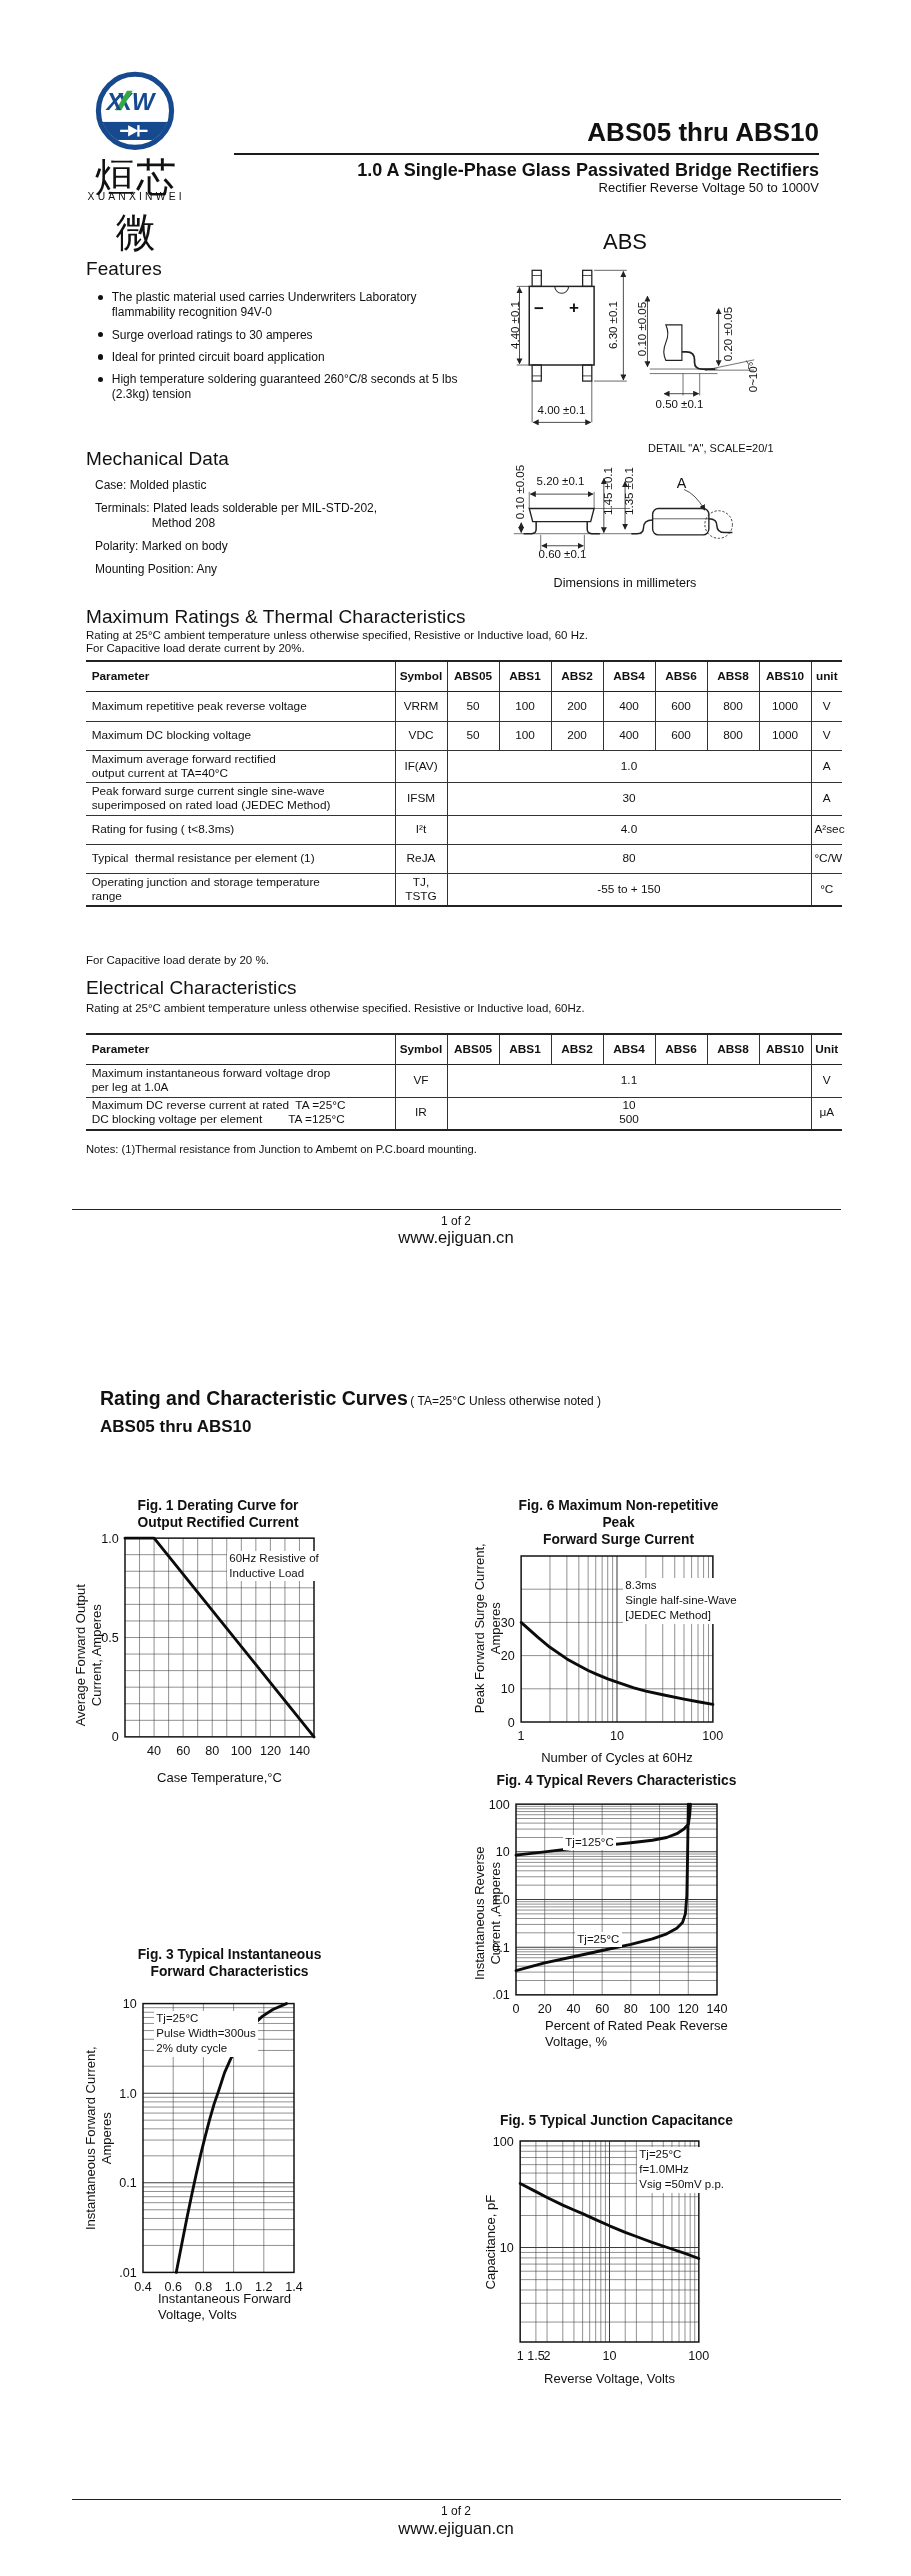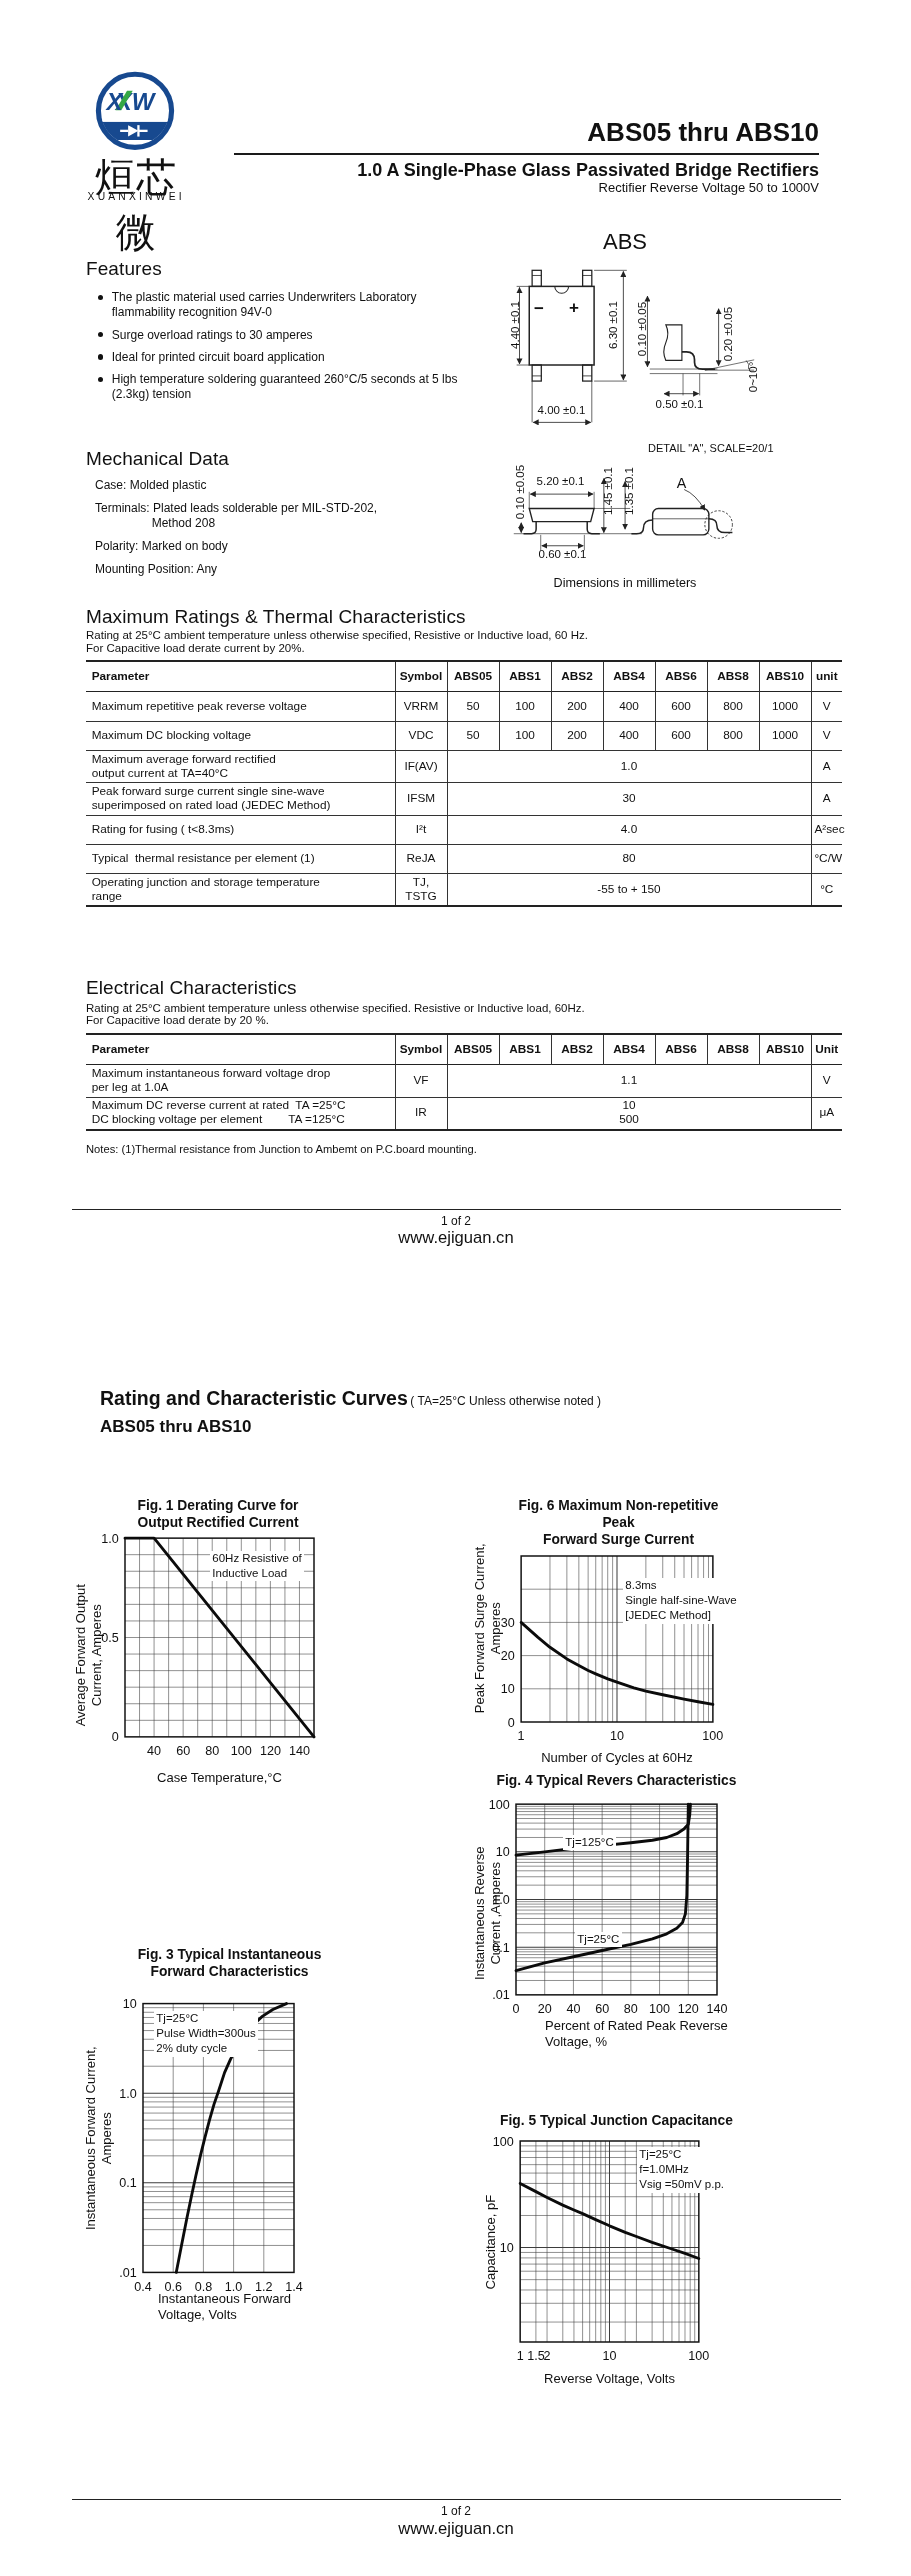--- a/index.html
+++ b/index.html
@@ -86,21 +86,21 @@
     <div class="feat">
       <span class="dot"></span>
       <span>Surge overload ratings to 30 amperes</span>
     </div>
     <div class="feat">
       <span class="dot"></span>
       <span>Ideal for printed circuit board application</span>
     </div>
     <div class="feat">
       <span class="dot"></span>
-      <span>High temperature soldering guaranteed 260°C/5 seconds at 5 lbs (2.3kg) tension</span>
+      <span>High temperature soldering guaranteed 260°C/8 seconds at 5 lbs (2.3kg) tension</span>
     </div>
   </div>
 
 <div class="abs h2" style="left:86px;top:448px">Mechanical Data</div>
 <div class="abs" id="mech-list" style="left:95px;top:478px;width:379px">
     <div class="mech-item">Case: Molded plastic</div>
     <div class="mech-item">Terminals: Plated leads solderable per MIL-STD-202,
                  Method 208</div>
     <div class="mech-item">Polarity: Marked on body</div>
     <div class="mech-item">Mounting Position: Any</div>
@@ -281,21 +281,21 @@
 TSTG</td>
           <td class="c pre" colspan="7">-55 to + 150</td>
           <td class="c">°C</td>
         </tr>
       </tbody>
     </table>
   </div>
 
 <div class="abs h2" style="left:86px;top:977px">Electrical Characteristics</div>
 <div class="abs cond" style="left:86px;top:1002px;width:631px">Rating at 25°C ambient temperature unless otherwise specified. Resistive or Inductive load, 60Hz.</div>
-<div class="abs cond" style="left:86px;top:1014px;width:631px">For Capacitive load derate by 20 %.</div>
+<div class="abs cond" style="left:86px;top:954px;width:631px">For Capacitive load derate by 20 %.</div>
 <div class="abs" id="ec-table-host" style="left:86px;top:1033px;width:753px">
     <table class="spec">
       <colgroup>
         <col style="width: 309px;">
         <col style="width: 52px;">
         <col style="width: 52px;">
         <col style="width: 52px;">
         <col style="width: 52px;">
         <col style="width: 52px;">
         <col style="width: 52px;">
@@ -384,21 +384,21 @@
       <text x="50.769230769230774" y="379" text-anchor="middle" font-size="22" fill="#111" font-family="Liberation Sans, sans-serif">40</text>
       <text x="101.53846153846155" y="379" text-anchor="middle" font-size="22" fill="#111" font-family="Liberation Sans, sans-serif">60</text>
       <text x="152.30769230769232" y="379" text-anchor="middle" font-size="22" fill="#111" font-family="Liberation Sans, sans-serif">80</text>
       <text x="203.0769230769231" y="379" text-anchor="middle" font-size="22" fill="#111" font-family="Liberation Sans, sans-serif">100</text>
       <text x="253.84615384615387" y="379" text-anchor="middle" font-size="22" fill="#111" font-family="Liberation Sans, sans-serif">120</text>
       <text x="304.61538461538464" y="379" text-anchor="middle" font-size="22" fill="#111" font-family="Liberation Sans, sans-serif">140</text>
       <text x="-11" y="8" text-anchor="end" font-size="22" fill="#111" font-family="Liberation Sans, sans-serif">1.0</text>
       <text x="-11" y="181.5" text-anchor="end" font-size="22" fill="#111" font-family="Liberation Sans, sans-serif">0.5</text>
       <text x="-11" y="355" text-anchor="end" font-size="22" fill="#111" font-family="Liberation Sans, sans-serif">0</text>
     </svg></div>
-<div class="ann" style="left:210px;top:1551px">60Hz Resistive of
+<div class="ann" style="left:227px;top:1551px">60Hz Resistive of
 Inductive Load</div>
 <div class="ylab" style="left:-4.6px;top:1639px;width:189px">Average Forward Output
 Current, Amperes</div>
 <div class="alabel center" style="left:125px;top:1770px;width:189px">Case Temperature,°C</div>
 
 <div class="ctitle" style="left:505px;top:1497px;width:227px">Fig. 6 Maximum Non-repetitive Peak
 Forward Surge Current</div>
 <div class="plot" style="left:521px;top:1556px;width:192px;height:166px"><svg width="192" height="166" viewBox="0 0 335 290" style="overflow: visible;">
       <g>
         <line x1="50.42252427371685" y1="0" x2="50.42252427371685" y2="290" stroke="#3d3d3d" stroke-width="1"></line>

